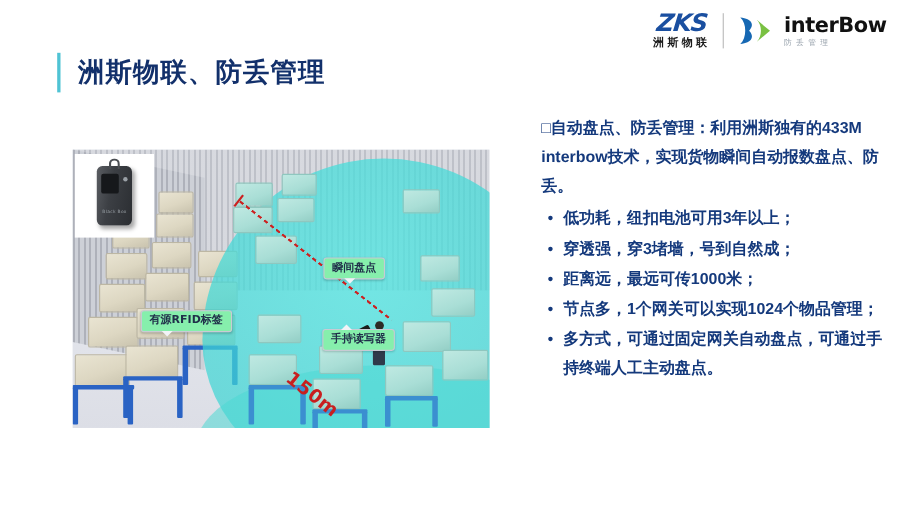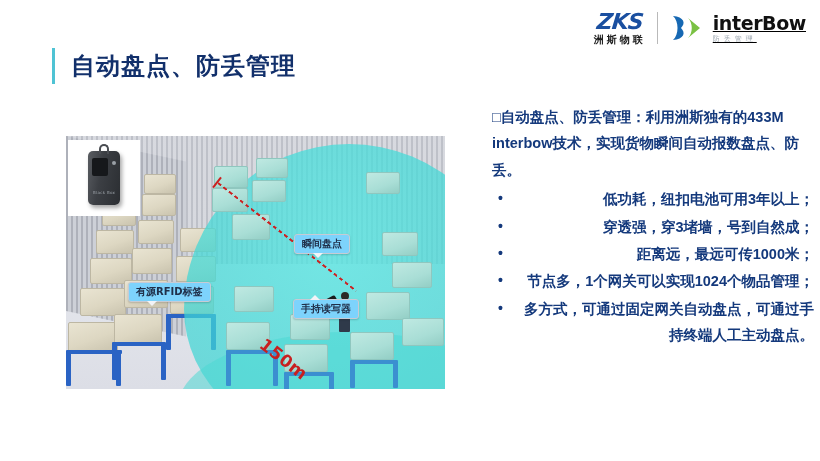--- a/index.html
+++ b/index.html
@@ -41,21 +41,21 @@
     color: #1a1a1a;
     letter-spacing: 3px;
     margin-top: 2px;
     line-height: 1;
   }
   .brand-div {
     width: 1px; height: 32px;
     background: #b9b9b9;
     margin: 0 11px;
   }
-  .ib-logo { display: flex; align-items: center; text-decoration: underline; }
+  .ib-logo { display: flex; align-items: center; }
   .ib-mark { width: 38px; height: 30px; margin-right: 6px; }
   .ib-text { display: flex; flex-direction: column; }
   .ib-word {
     font-family: "DejaVu Sans", sans-serif;
     font-weight: bold;
     font-size: 19px;
     color: #111111;
     line-height: 1;
     letter-spacing: -0.4px;
   }
@@ -170,21 +170,21 @@
     font-size: 17px;
     color: #c81f1f;
     transform: rotate(38deg);
     transform-origin: left center;
     letter-spacing: .5px;
   }
 
   
   .callout {
     position: absolute;
-    background: #7dd3fc;
+    background: #86efac;
     border: 1px solid #c8cbd4;
     border-radius: 3px;
     padding: 3px 7px 4px 7px;
     font-family: "DejaVu Sans", sans-serif;
     font-size: 10px;
     font-weight: bold;
     color: #20304a;
     white-space: nowrap;
     box-shadow: 0 1px 2px rgba(0,0,0,.18);
     line-height: 1.1;
@@ -281,21 +281,21 @@
     margin-bottom: 1px;
   }
   .bullet .dot {
     flex: 0 0 20px;
     text-align: left;
     padding-left: 6px;
     color: #14397c;
     font-size: 14px;
     line-height: 1.82;
   }
-  .bullet .btxt { flex: 1; text-align: right; }
+  .bullet .btxt { flex: 1; }
 </style>
 </head>
 <body>
 
 <div class="slide">
 
   <div class="brand-bar">
 
     <div class="zks-logo">
       <div class="zks-word">ZKS</div>
@@ -311,21 +311,21 @@
       </svg>
       <div class="ib-text">
         <div class="ib-word">interBow</div>
         <div class="ib-cn">防丢管理</div>
       </div>
     </div>
   </div>
 
   <div class="title-wrap">
     <div class="title-accent"></div>
-    <div class="title-text">自动盘点、防丢管理</div>
+    <div class="title-text">洲斯物联、防丢管理</div>
   </div>
 
   <div class="illus">
 
     <div class="floor"></div>
     <div class="backwall"></div>
     <div class="backwall2"></div>
 
     <div class="box" style="left:36px;  top:46px;  width:34px; height:22px;"></div>
     <div class="box" style="left:36px;  top:68px;  width:34px; height:22px;"></div>

